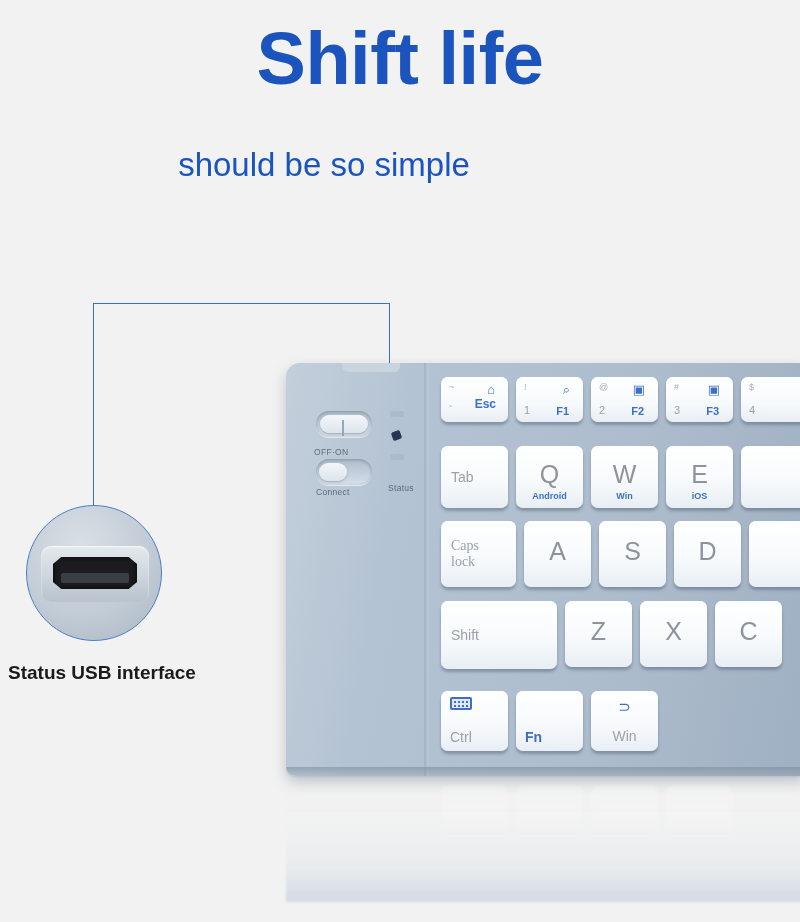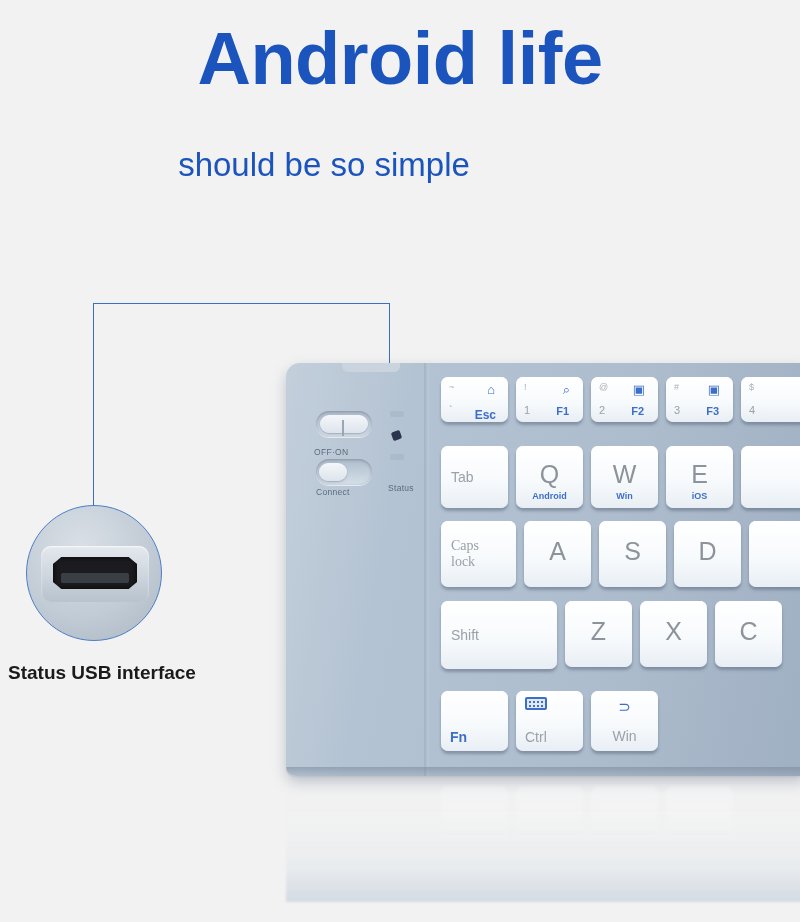--- a/index.html
+++ b/index.html
@@ -333,21 +333,21 @@
     position: absolute;
     right: 14px;
     bottom: 5px;
     font-size: 11px;
     color: #3d6fc8;
     font-weight: 600;
   }
   .key-esc-label {
     position: absolute;
     right: 12px;
-    bottom: 0;
+    bottom: 11px;
     font-size: 12px;
     color: #3d6fc8;
     font-weight: 600;
   }
   .key-icon-blue {
     position: absolute;
     left: 9px;
     top: 6px;
     width: 22px;
     height: 13px;
@@ -421,21 +421,21 @@
     width: 67px;
     height: 52px;
     flex: none;
     background: linear-gradient(0deg, rgba(255,255,255,0.1) 0%, rgba(255,255,255,0.85) 100%);
     border-radius: 7px 7px 3px 3px;
   }
 </style>
 </head>
 <body>
 
-<div class="headline">Android life</div>
+<div class="headline">Shift life</div>
 <div class="subheadline">should be so simple</div>
 
 <div class="callout-line callout-h"></div>
 <div class="callout-line callout-v-left"></div>
 <div class="callout-line callout-v-right"></div>
 
 <div class="usb-circle">
   <div class="usb-shell">
     <div class="usb-port">
       <div class="usb-port-inner"></div>
@@ -553,25 +553,25 @@
       <div class="key std2">
         <span class="key-letter">X</span>
       </div>
       <div class="key std2">
         <span class="key-letter">C</span>
       </div>
     </div>
 
     <div class="key-row row-mod">
       <div class="key mod">
-        <span class="key-label-bottom blue">Fn</span>
-      </div>
-      <div class="key mod">
         <span class="key-icon-blue"></span>
         <span class="key-label-bottom">Ctrl</span>
+      </div>
+      <div class="key mod">
+        <span class="key-label-bottom blue">Fn</span>
       </div>
       <div class="key mod">
         <span class="key-arrow">⊃</span>
         <span class="key-label-center-bottom">Win</span>
       </div>
     </div>
 
   </div>
 </div>
 

